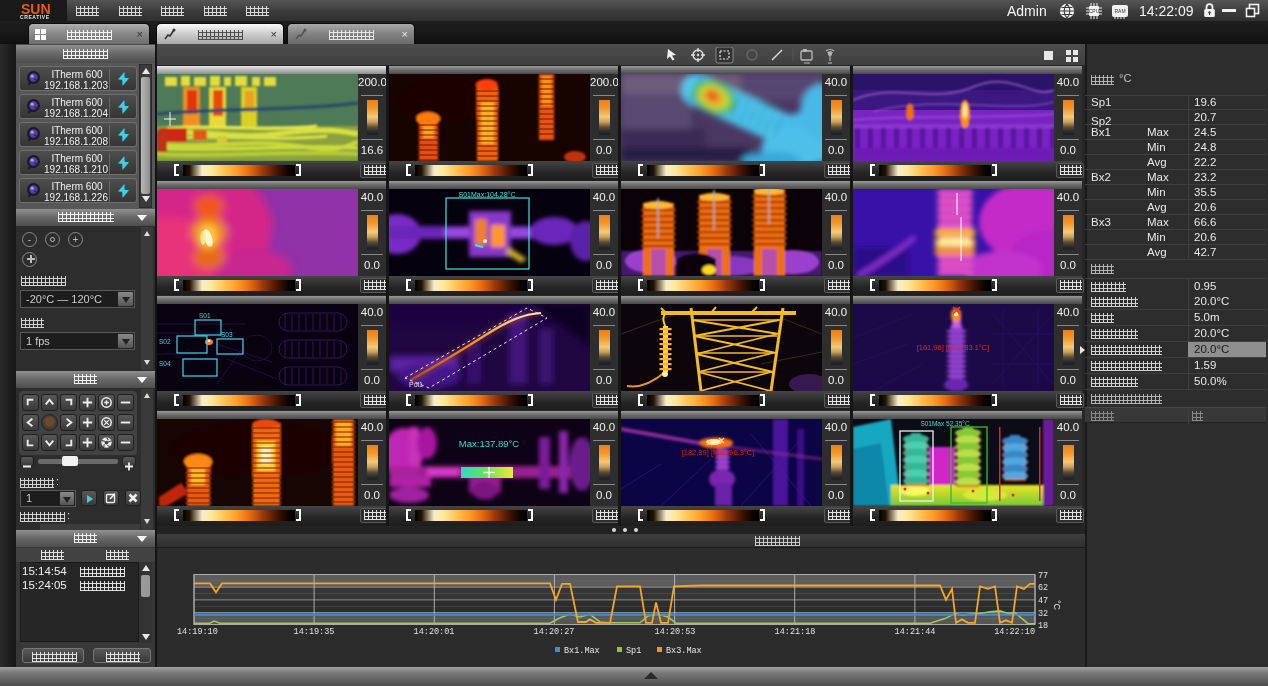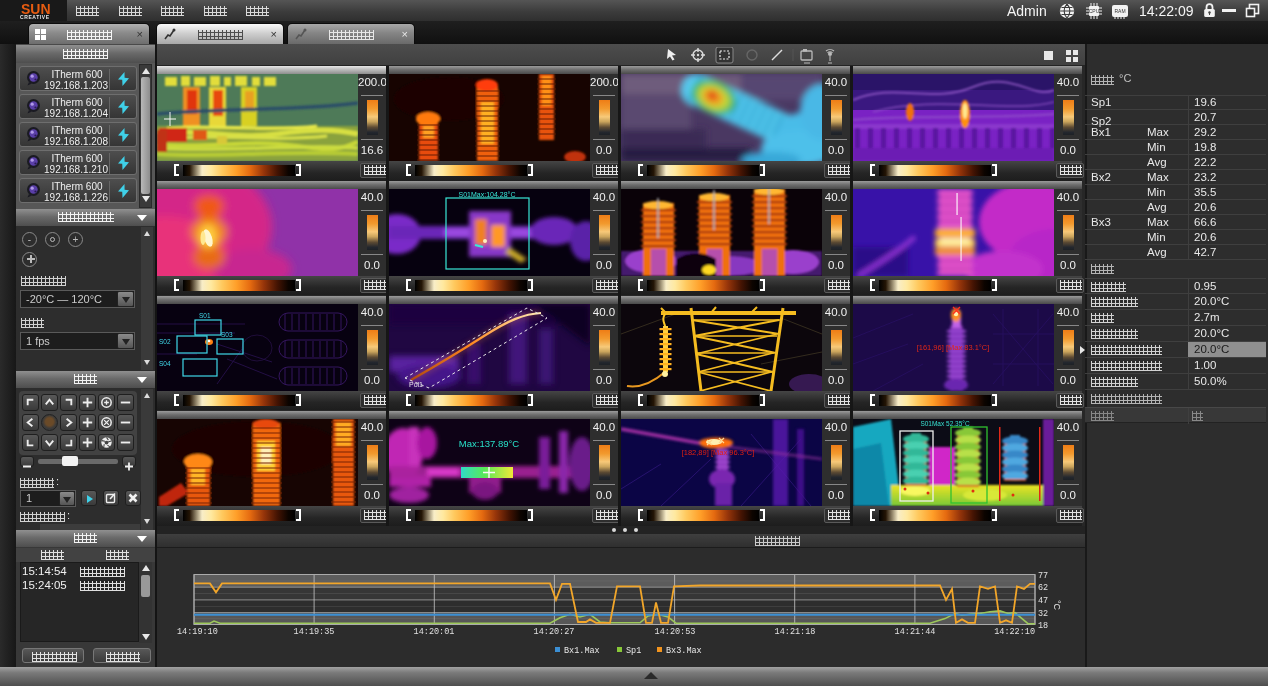--- a/index.html
+++ b/index.html
@@ -1274,27 +1274,27 @@
   </div>
 <div class="a" style="left:1085px;top:110px;width:181px;height:15px;border-bottom:1px solid #3f3f3f;color:#e8e8e8;font-size:11.5px">
     <span style="position:absolute;left:6px;top:5px">Sp2</span>
     <span style="position:absolute;left:62px;top:1px"></span>
     <span style="position:absolute;left:109px;top:1px">20.7</span>
     <span style="position:absolute;left:103px;top:0;width:1px;height:15px;background:#3f3f3f"></span>
   </div>
 <div class="a" style="left:1085px;top:125px;width:181px;height:15px;border-bottom:1px solid #3f3f3f;color:#e8e8e8;font-size:11.5px">
     <span style="position:absolute;left:6px;top:1px">Bx1</span>
     <span style="position:absolute;left:62px;top:1px">Max</span>
-    <span style="position:absolute;left:109px;top:1px">29.2</span>
+    <span style="position:absolute;left:109px;top:1px">24.5</span>
     <span style="position:absolute;left:103px;top:0;width:1px;height:15px;background:#3f3f3f"></span>
   </div>
 <div class="a" style="left:1085px;top:140px;width:181px;height:15px;border-bottom:1px solid #3f3f3f;color:#e8e8e8;font-size:11.5px">
     <span style="position:absolute;left:6px;top:1px"></span>
     <span style="position:absolute;left:62px;top:1px">Min</span>
-    <span style="position:absolute;left:109px;top:1px">19.8</span>
+    <span style="position:absolute;left:109px;top:1px">24.8</span>
     <span style="position:absolute;left:103px;top:0;width:1px;height:15px;background:#3f3f3f"></span>
   </div>
 <div class="a" style="left:1085px;top:155px;width:181px;height:15px;border-bottom:1px solid #3f3f3f;color:#e8e8e8;font-size:11.5px">
     <span style="position:absolute;left:6px;top:1px"></span>
     <span style="position:absolute;left:62px;top:1px">Avg</span>
     <span style="position:absolute;left:109px;top:1px">22.2</span>
     <span style="position:absolute;left:103px;top:0;width:1px;height:15px;background:#3f3f3f"></span>
   </div>
 <div class="a" style="left:1085px;top:170px;width:181px;height:15px;border-bottom:1px solid #3f3f3f;color:#e8e8e8;font-size:11.5px">
     <span style="position:absolute;left:6px;top:1px">Bx2</span>
@@ -1326,39 +1326,39 @@
     <span style="position:absolute;left:109px;top:1px">20.6</span>
     <span style="position:absolute;left:103px;top:0;width:1px;height:15px;background:#3f3f3f"></span>
   </div>
 <div class="a" style="left:1085px;top:245px;width:181px;height:15px;border-bottom:1px solid #3f3f3f;color:#e8e8e8;font-size:11.5px">
     <span style="position:absolute;left:6px;top:1px"></span>
     <span style="position:absolute;left:62px;top:1px">Avg</span>
     <span style="position:absolute;left:109px;top:1px">42.7</span>
     <span style="position:absolute;left:103px;top:0;width:1px;height:15px;background:#3f3f3f"></span>
   </div>
 <span class="z a" style="left:1091px;top:264px;width:23px;color:#c0c0c0"></span>
-<div class="a" style="left:1085px;top:278px;width:181px;height:16px;border-bottom:1px solid #3f3f3f;border-top:1px solid #3f3f3f;color:#e8e8e8;font-size:11.5px">
+<div class="a" style="left:1085px;top:278px;width:181px;height:32px;border-bottom:1px solid #3f3f3f;border-top:1px solid #3f3f3f;color:#e8e8e8;font-size:11.5px">
     <span class="z" style="position:absolute;left:6px;top:3px;width:35px;color:#e0e0e0"></span>
     <span style="position:absolute;left:103px;top:0;width:1px;height:16px;background:#3f3f3f"></span>
     <span style="position:absolute;left:103px;top:0;width:78px;height:15px;">
       <span style="position:absolute;left:6px;top:1px">0.95</span>
     </span>
   </div>
 <div class="a" style="left:1085px;top:294px;width:181px;height:16px;border-bottom:1px solid #3f3f3f;border-top:none;color:#e8e8e8;font-size:11.5px">
     <span class="z" style="position:absolute;left:6px;top:3px;width:47px;color:#e0e0e0"></span>
     <span style="position:absolute;left:103px;top:0;width:1px;height:16px;background:#3f3f3f"></span>
     <span style="position:absolute;left:103px;top:0;width:78px;height:15px;">
       <span style="position:absolute;left:6px;top:1px">20.0°C</span>
     </span>
   </div>
 <div class="a" style="left:1085px;top:310px;width:181px;height:16px;border-bottom:1px solid #3f3f3f;border-top:none;color:#e8e8e8;font-size:11.5px">
     <span class="z" style="position:absolute;left:6px;top:3px;width:23px;color:#e0e0e0"></span>
     <span style="position:absolute;left:103px;top:0;width:1px;height:16px;background:#3f3f3f"></span>
     <span style="position:absolute;left:103px;top:0;width:78px;height:15px;">
-      <span style="position:absolute;left:6px;top:1px">2.7m</span>
+      <span style="position:absolute;left:6px;top:1px">5.0m</span>
     </span>
   </div>
 <div class="a" style="left:1085px;top:326px;width:181px;height:16px;border-bottom:1px solid #3f3f3f;border-top:none;color:#e8e8e8;font-size:11.5px">
     <span class="z" style="position:absolute;left:6px;top:3px;width:47px;color:#e0e0e0"></span>
     <span style="position:absolute;left:103px;top:0;width:1px;height:16px;background:#3f3f3f"></span>
     <span style="position:absolute;left:103px;top:0;width:78px;height:15px;">
       <span style="position:absolute;left:6px;top:1px">20.0°C</span>
     </span>
   </div>
 <div class="a" style="left:1085px;top:342px;width:181px;height:16px;border-bottom:1px solid #3f3f3f;border-top:none;color:#e8e8e8;font-size:11.5px">
@@ -1366,21 +1366,21 @@
     <span style="position:absolute;left:103px;top:0;width:1px;height:16px;background:#3f3f3f"></span>
     <span style="position:absolute;left:103px;top:0;width:78px;height:15px;background:#8f8f8f;color:#1a1a1a;">
       <span style="position:absolute;left:6px;top:1px">20.0°C</span>
     </span>
   </div>
 <div class="a tri" style="left:1080px;top:346px;border-top:4px solid transparent;border-bottom:4px solid transparent;border-left:5px solid #e8e8e8"></div>
 <div class="a" style="left:1085px;top:358px;width:181px;height:16px;border-bottom:1px solid #3f3f3f;border-top:none;color:#e8e8e8;font-size:11.5px">
     <span class="z" style="position:absolute;left:6px;top:3px;width:71px;color:#e0e0e0"></span>
     <span style="position:absolute;left:103px;top:0;width:1px;height:16px;background:#3f3f3f"></span>
     <span style="position:absolute;left:103px;top:0;width:78px;height:15px;">
-      <span style="position:absolute;left:6px;top:1px">1.00</span>
+      <span style="position:absolute;left:6px;top:1px">1.59</span>
     </span>
   </div>
 <div class="a" style="left:1085px;top:374px;width:181px;height:16px;border-bottom:1px solid #3f3f3f;border-top:none;color:#e8e8e8;font-size:11.5px">
     <span class="z" style="position:absolute;left:6px;top:3px;width:47px;color:#e0e0e0"></span>
     <span style="position:absolute;left:103px;top:0;width:1px;height:16px;background:#3f3f3f"></span>
     <span style="position:absolute;left:103px;top:0;width:78px;height:15px;">
       <span style="position:absolute;left:6px;top:1px">50.0%</span>
     </span>
   </div>
 <span class="z a" style="left:1091px;top:394px;width:71px;color:#c0c0c0"></span>

